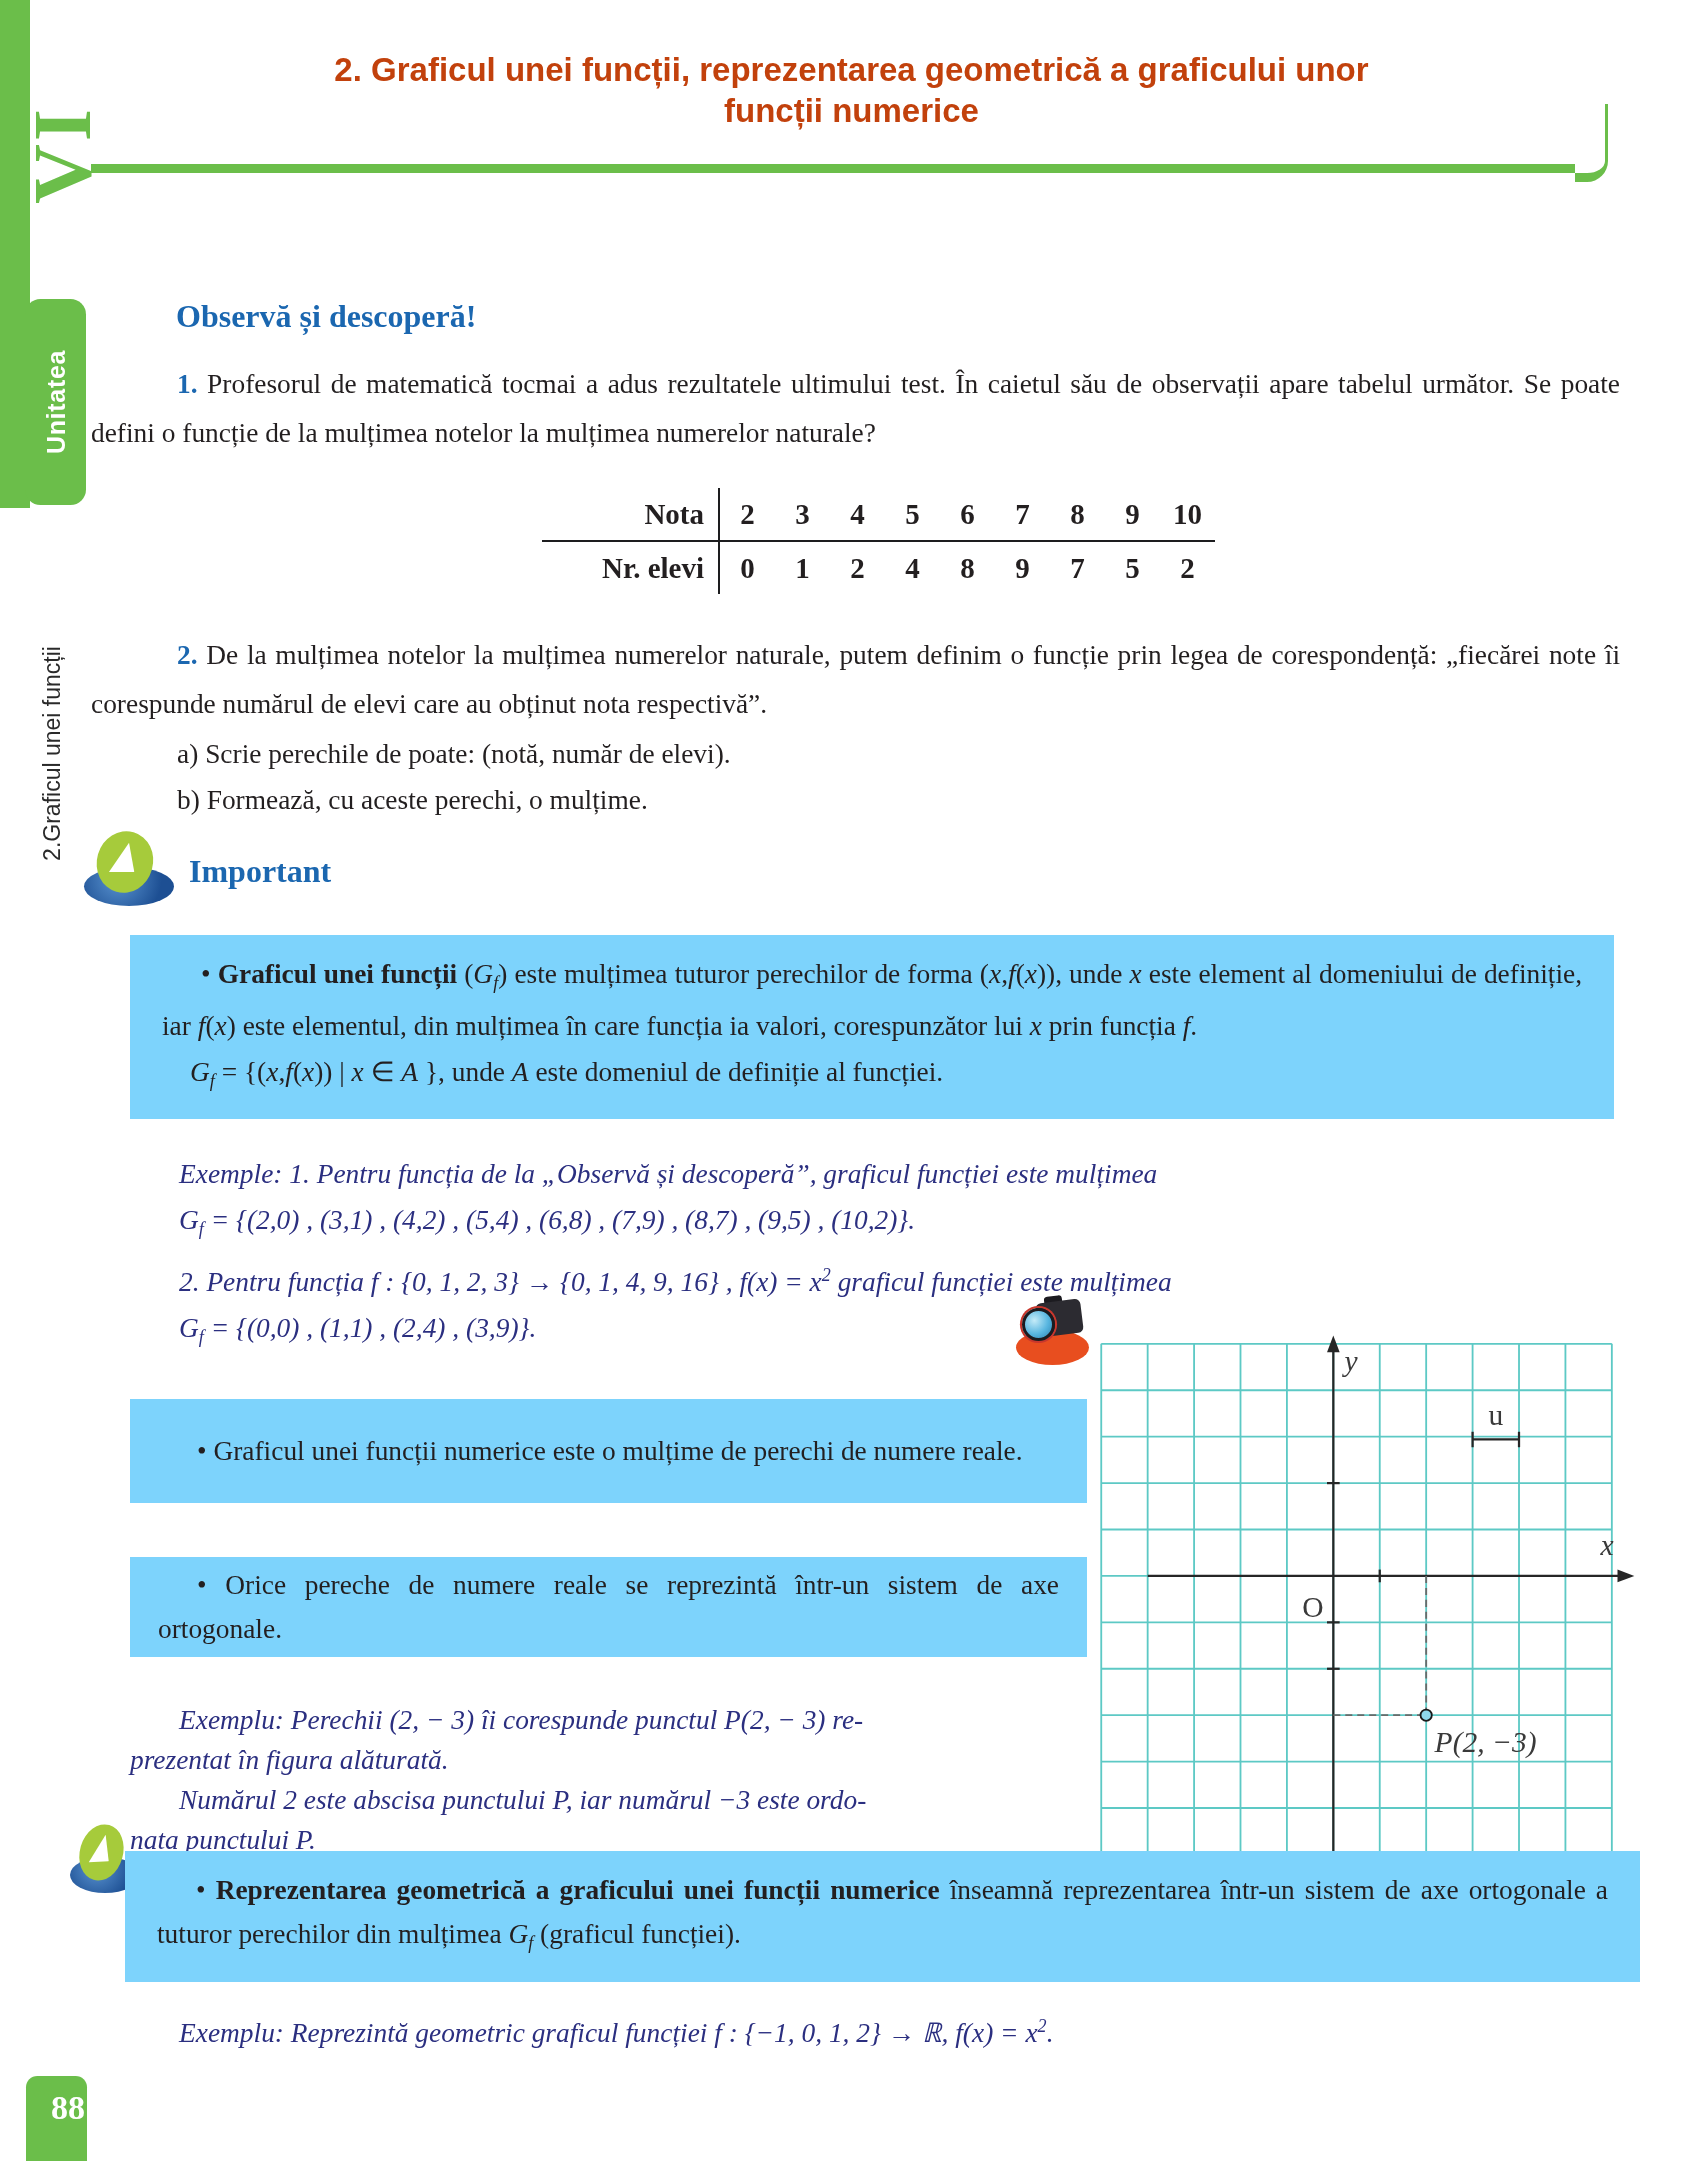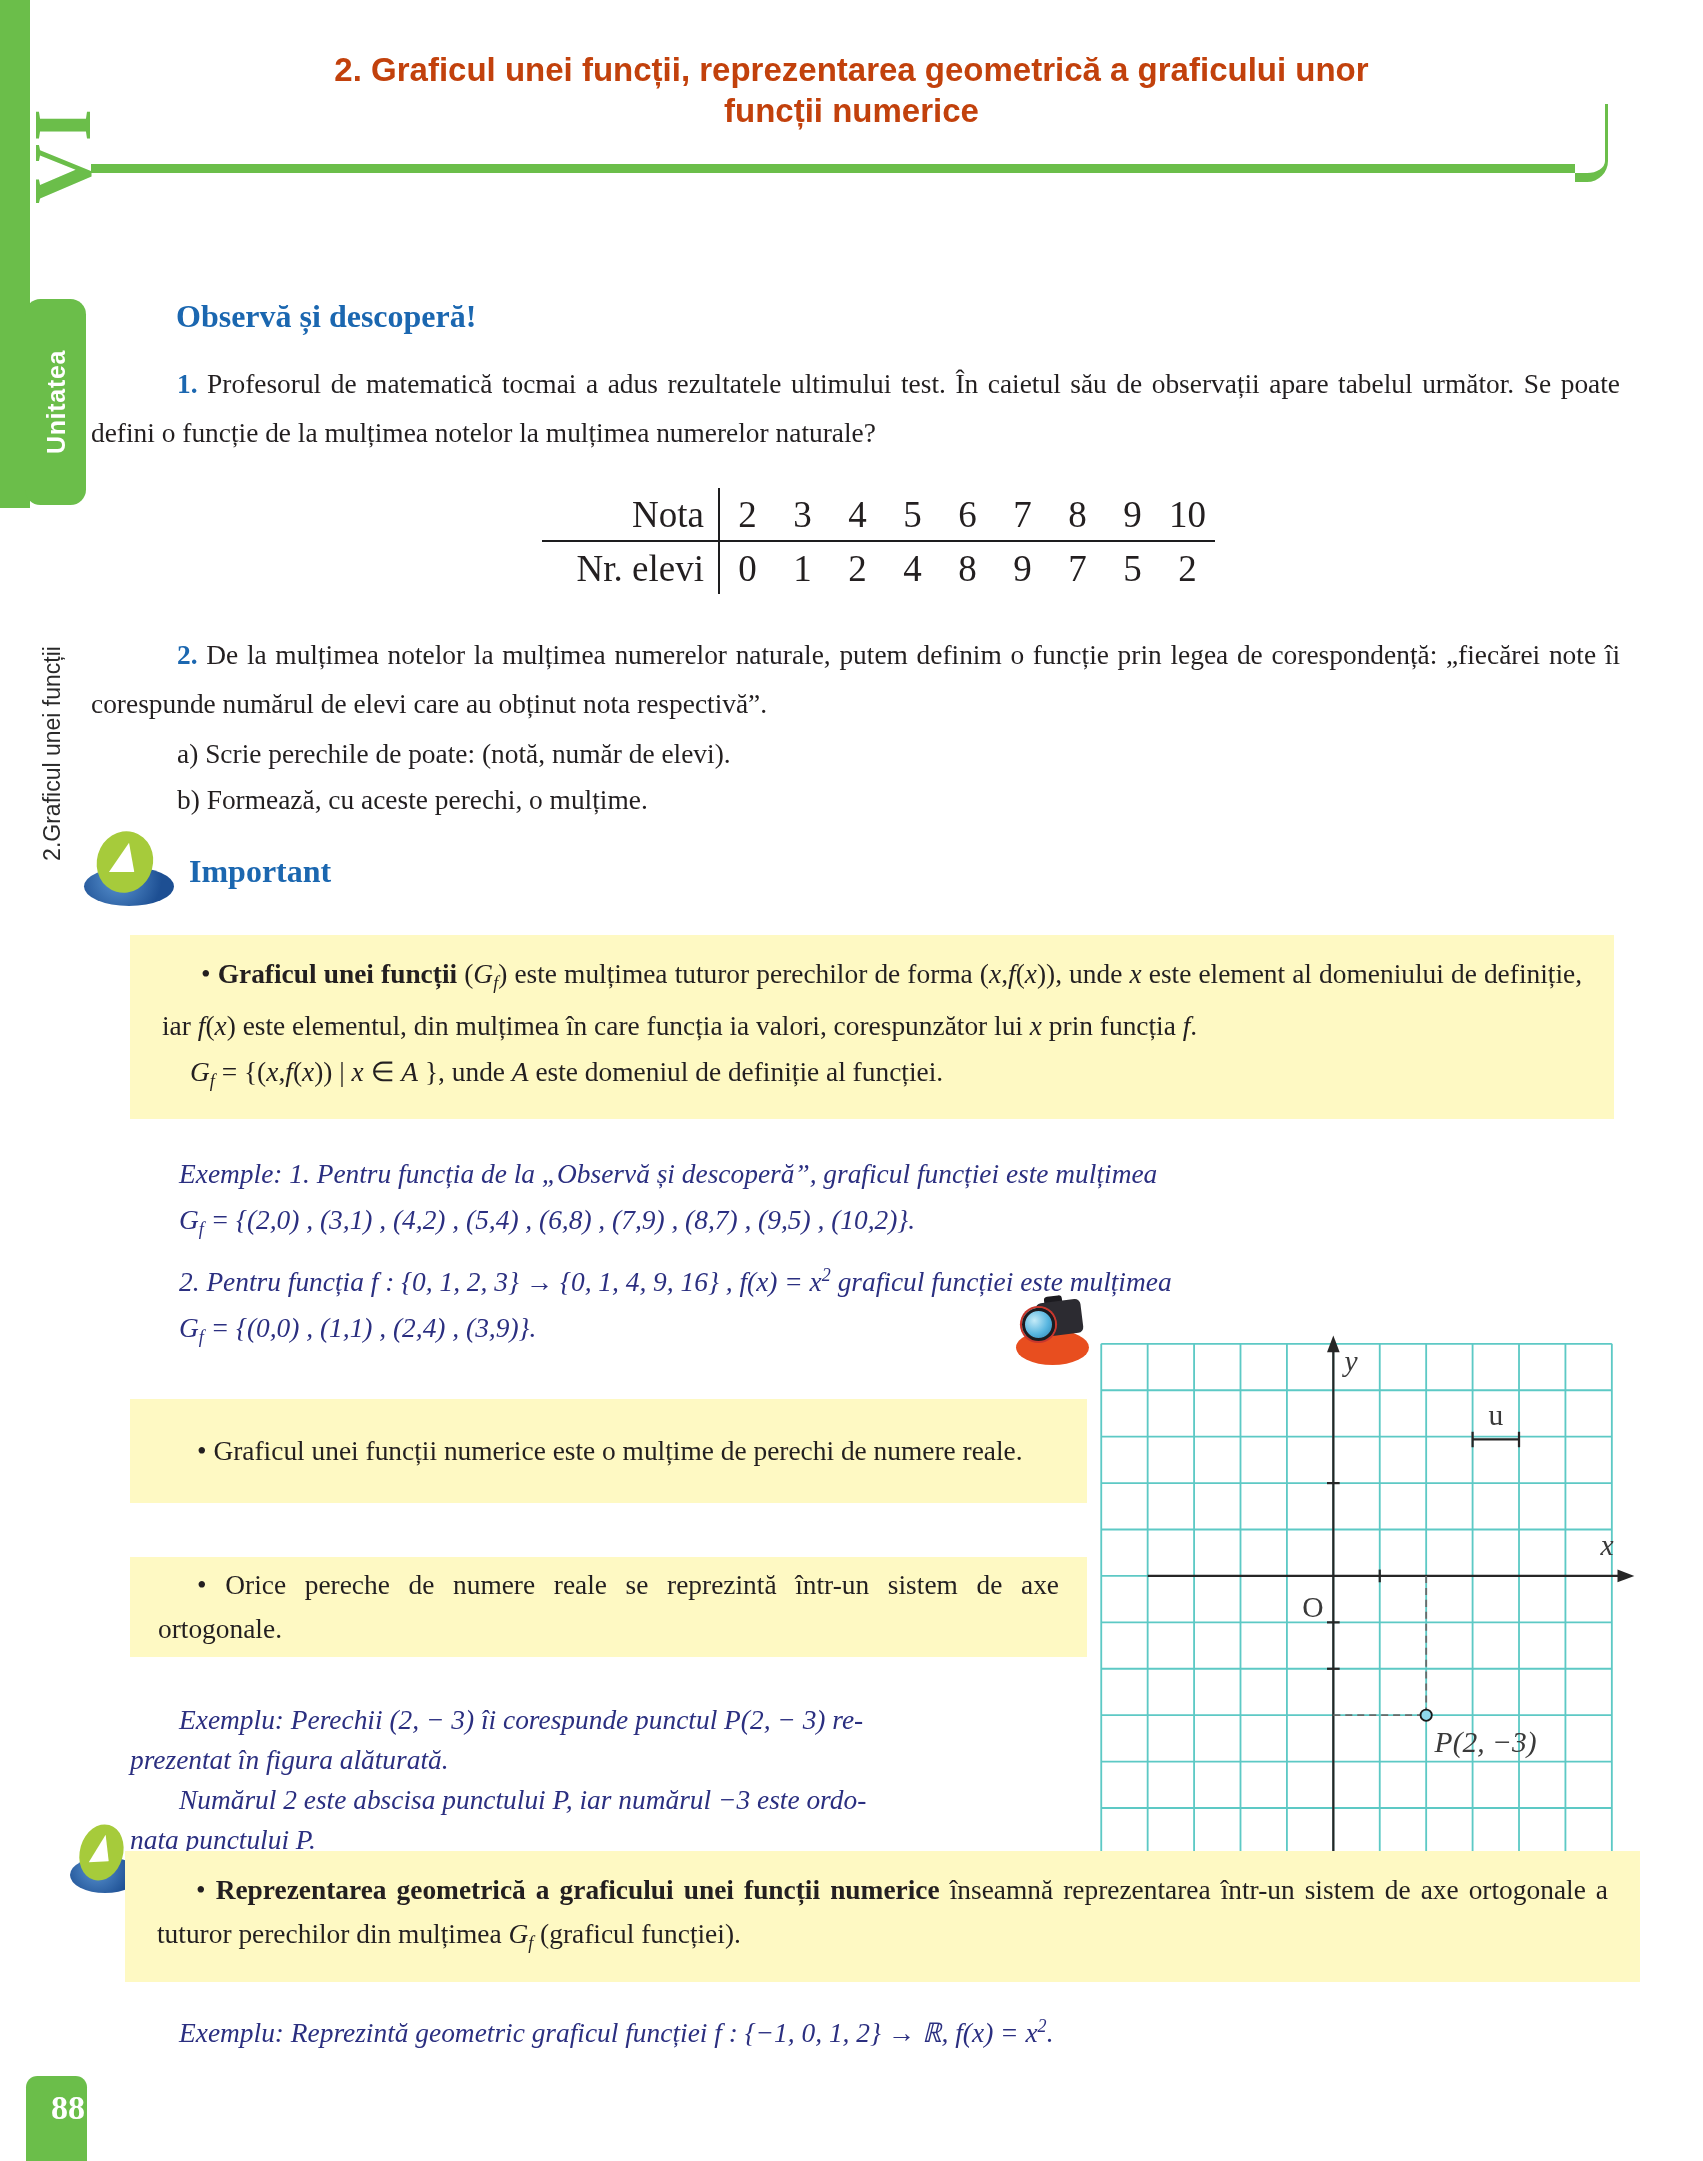--- a/index.html
+++ b/index.html
@@ -40,39 +40,39 @@
   .item{position:absolute;left:177px;font-size:27.4px;}
   .item-a{top:739px;} .item-b{top:785px;}
   .sg-num{color:#1b67b0;font-weight:bold;}
   .sg-b{font-weight:bold;}
   .sg-i{font-style:italic;}
   .sg-isub{font-style:italic;font-size:66%;vertical-align:-0.35em;}
   .sg-sub{font-size:66%;vertical-align:-0.35em;}
   .sg-sup{font-size:66%;vertical-align:0.55em;}
 
   
-  .ttable{position:absolute;left:542px;top:488px;font-size:37px;}
+  .ttable{position:absolute;left:542px;top:488px;font-size:29px;font-weight:bold;}
   .trow{display:flex;align-items:center;height:52px;}
   .trow.first{border-bottom:2.8px solid #1d1d1f;}
   .tlabel{width:162px;text-align:right;padding-right:14px;}
   .tvals{display:flex;border-left:2.1px solid #1d1d1f;height:100%;align-items:center;}
   .tvals span{width:55px;text-align:center;display:inline-block;}
 
   
   .important-label{position:absolute;left:189px;top:853px;font-weight:bold;font-size:32px;color:#1b67b0;text-align:center;}
   .drop-icon{position:absolute;}
   .di-base{position:absolute;bottom:0;left:0;width:100%;height:52%;border-radius:50%;
            background:radial-gradient(circle at 38% 30%, #5b95d2, #1d4f93 70%);}
   .di-ring{position:absolute;top:0;left:14%;width:62%;height:82%;border-radius:50%;
            background:#a6cb3b;transform:rotate(16deg);}
   .di-tri{position:absolute;top:16%;left:22%;width:56%;height:62%;background:#ffffff;
           clip-path:polygon(46% 4%, 10% 92%, 88% 74%);}
 
   
-  .gbox{position:absolute;background:#fef9c3;font-size:27.4px;text-align:justify;}
+  .gbox{position:absolute;background:#7dd3fc;font-size:27.4px;text-align:justify;}
   .gbox1{left:130px;top:935px;width:1420px;padding:18.3px 32px 17px 32px;line-height:42px;}
   .gbox1 .lead{text-indent:39px;}
   .gbox1 .formula{margin-top:4.2px;margin-left:28px;text-align:left;}
   .gboxA{left:130px;top:1399px;width:901px;padding:30px 28px;line-height:44px;text-indent:39px;}
   .gboxB{left:130px;top:1557px;width:901px;padding:6px 28px;line-height:44px;text-indent:39px;}
   .gbox2{left:125px;top:1851px;width:1451px;padding:17px 32px;line-height:44px;}
   .gbox2 .lead{text-indent:39px;}
 
   
   .navy{color:#2b2f80;font-style:italic;}

